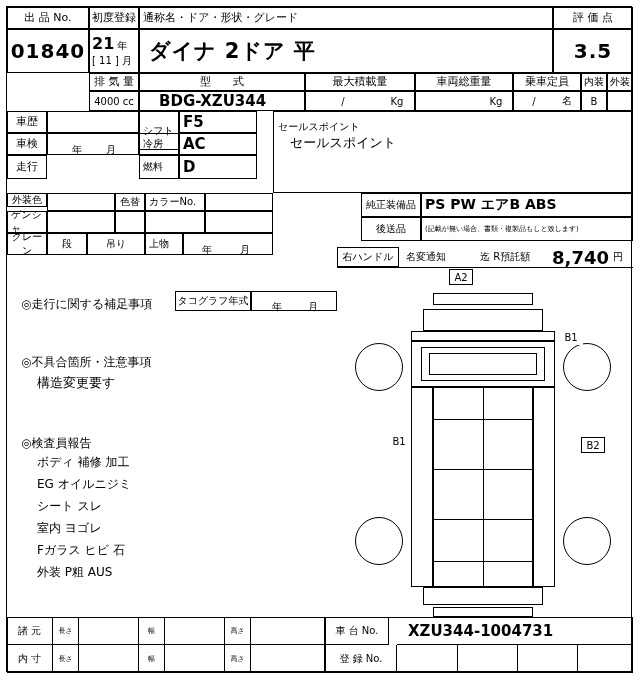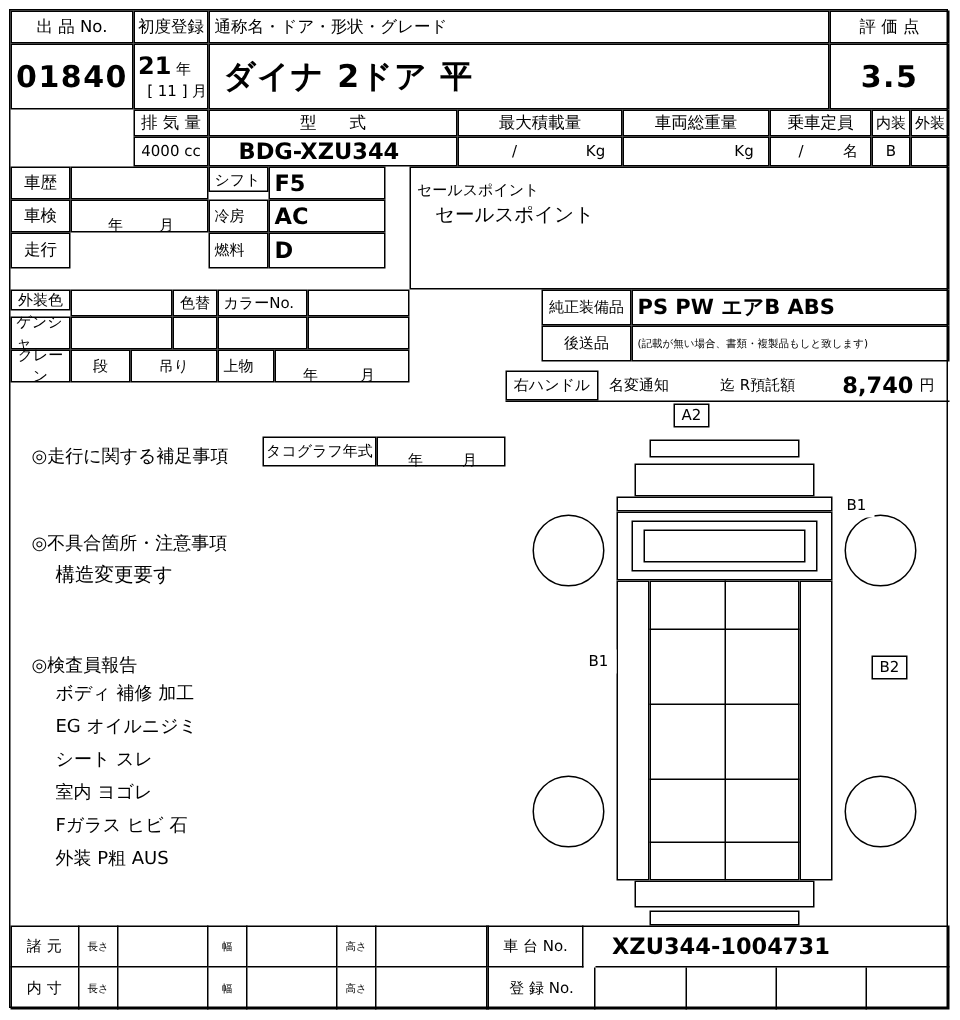--- a/index.html
+++ b/index.html
@@ -54,21 +54,21 @@
 
   <div class="bx ctr" style="left:546px;top:0;width:80px;height:22px;">
     <span class="lbl">評 価 点</span>
   </div>
 
   <div class="bx" style="left:82px;top:22px;width:50px;height:44px;">
     <div class="abs" style="left:2px;top:4px;width:46px;display:flex;align-items:baseline;">
       <span class="med" style="font-size:16px;">21</span>
       <span class="sm" style="margin-left:3px;">年</span>
     </div>
-    <div class="abs" style="left:2px;top:24px;width:46px;display:flex;align-items:baseline;justify-content:flex-end;">
+    <div class="abs" style="left:2px;top:24px;width:46px;display:flex;align-items:baseline;">
       <span class="sm">[ 11 ]</span>
       <span class="sm" style="margin-left:3px;">月</span>
     </div>
   </div>
 
   <div class="bx lft" style="left:132px;top:22px;width:414px;height:44px;">
     <span style="font-size:21px;font-weight:bold;letter-spacing:1px;padding-left:6px;">ダイナ 2ドア 平</span>
   </div>
 
   <div class="bx ctr" style="left:546px;top:22px;width:80px;height:44px;">
@@ -131,21 +131,21 @@
     <span class="sm">B</span>
   </div>
   <div class="bx ctr" style="left:600px;top:84px;width:26px;height:20px;">
     <span class="sm"></span>
   </div>
 
   <div class="bx ctr" style="left:0;top:104px;width:40px;height:22px;">
     <span class="lbl">車歴</span>
   </div>
   <div class="bx" style="left:40px;top:104px;width:92px;height:22px;"></div>
-  <div class="bx lft" style="left:132px;top:104px;width:40px;height:17px;">
+  <div class="bx lft" style="left:132px;top:104px;width:40px;height:39px;">
     <span class="sm">シフト</span>
   </div>
   <div class="bx lft" style="left:172px;top:104px;width:78px;height:22px;">
     <span class="med">F5</span>
   </div>
 
   <div class="bx ctr" style="left:0;top:126px;width:40px;height:22px;">
     <span class="lbl">車検</span>
   </div>
   <div class="bx" style="left:40px;top:126px;width:92px;height:22px;">
@@ -227,21 +227,21 @@
   <div class="bx ctr" style="left:330px;top:240px;width:62px;height:20px;">
     <span class="sm">右ハンドル</span>
   </div>
   <div class="abs lft" style="left:396px;top:240px;width:60px;height:20px;">
     <span class="sm">名変通知</span>
   </div>
   <div class="abs lft" style="left:470px;top:240px;width:80px;height:20px;">
     <span class="sm">迄 R預託額</span>
   </div>
   <div class="abs" style="left:540px;top:240px;width:62px;height:20px;display:flex;align-items:center;justify-content:flex-end;">
-    <span class="med" style="font-size:15px;">8,740</span>
+    <span class="med" style="font-size:18px;">8,740</span>
   </div>
   <div class="abs" style="left:606px;top:240px;width:20px;height:20px;display:flex;align-items:center;">
     <span class="sm">円</span>
   </div>
   <div class="hline" style="left:330px;top:260px;width:296px;"></div>
 
   <div class="abs" style="left:14px;top:286px;">
     <span style="font-size:12px;text-align:center;">◎走行に関する補足事項</span>
   </div>
   <div class="bx ctr" style="left:168px;top:284px;width:76px;height:20px;">

